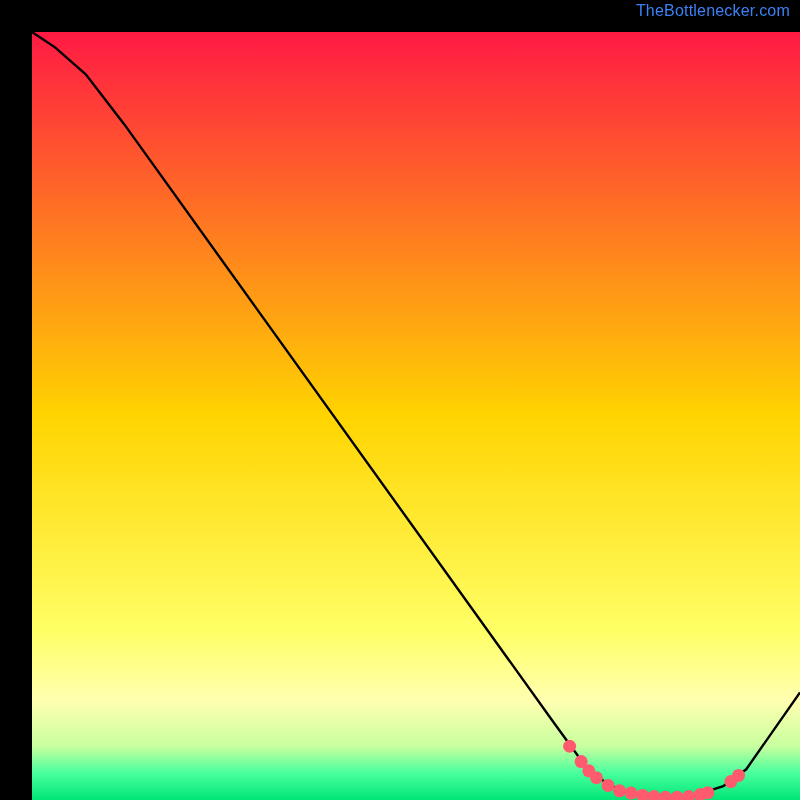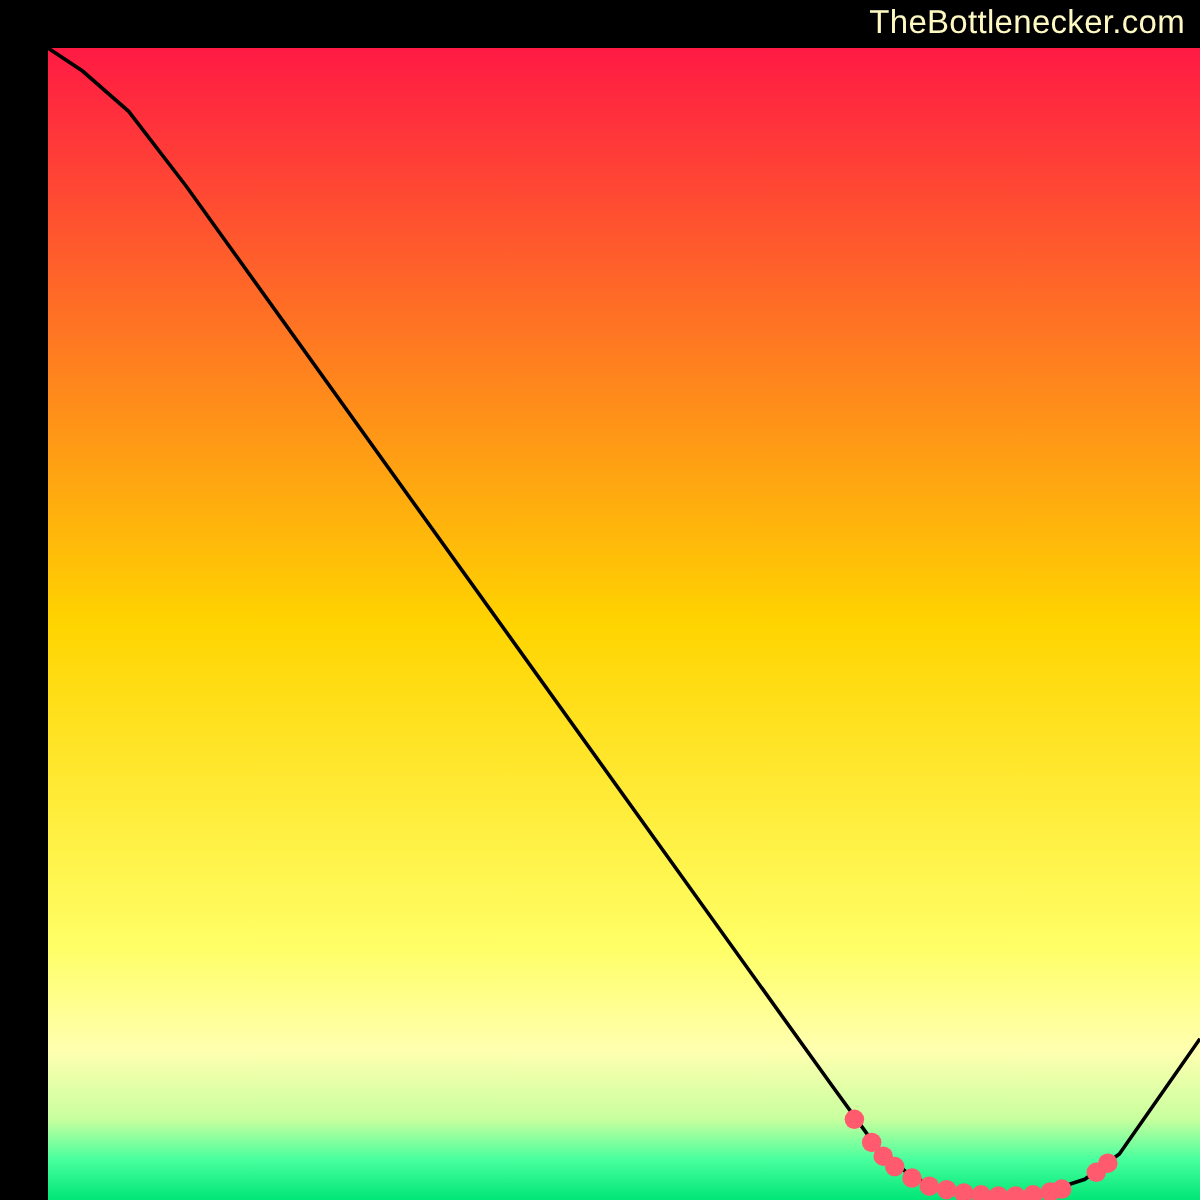--- a/index.html
+++ b/index.html
@@ -23,22 +23,22 @@
     position: absolute;
     left: 16px;
     top: 16px;
     width: 768px;
     height: 768px;
   }
   .watermark {
     position: absolute;
     top: 2px;
     right: 10px;
-    color: #fef9c3;
-    font-size: 22px;
+    color: #3b82f6;
+    font-size: 16px;
     letter-spacing: 0.2px;
     font-weight: 500;
   }
 </style>
 </head>
 <body>
 
 <div class="frame">
   <svg class="plot" viewBox="0 0 768 768" preserveAspectRatio="none">
     <defs>

